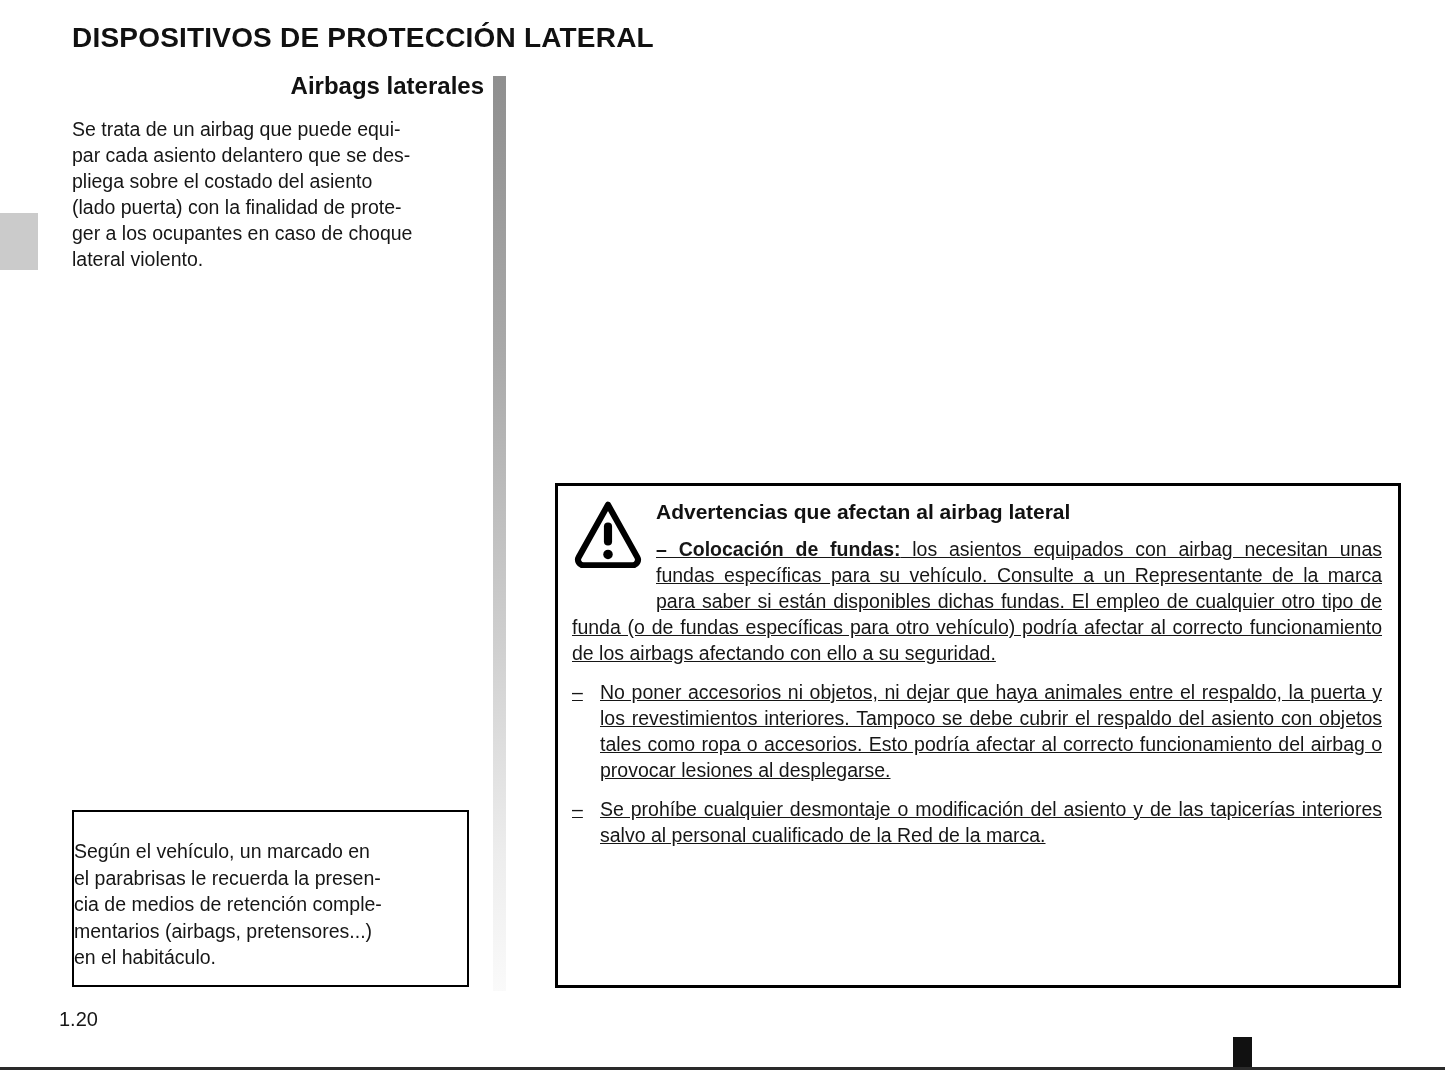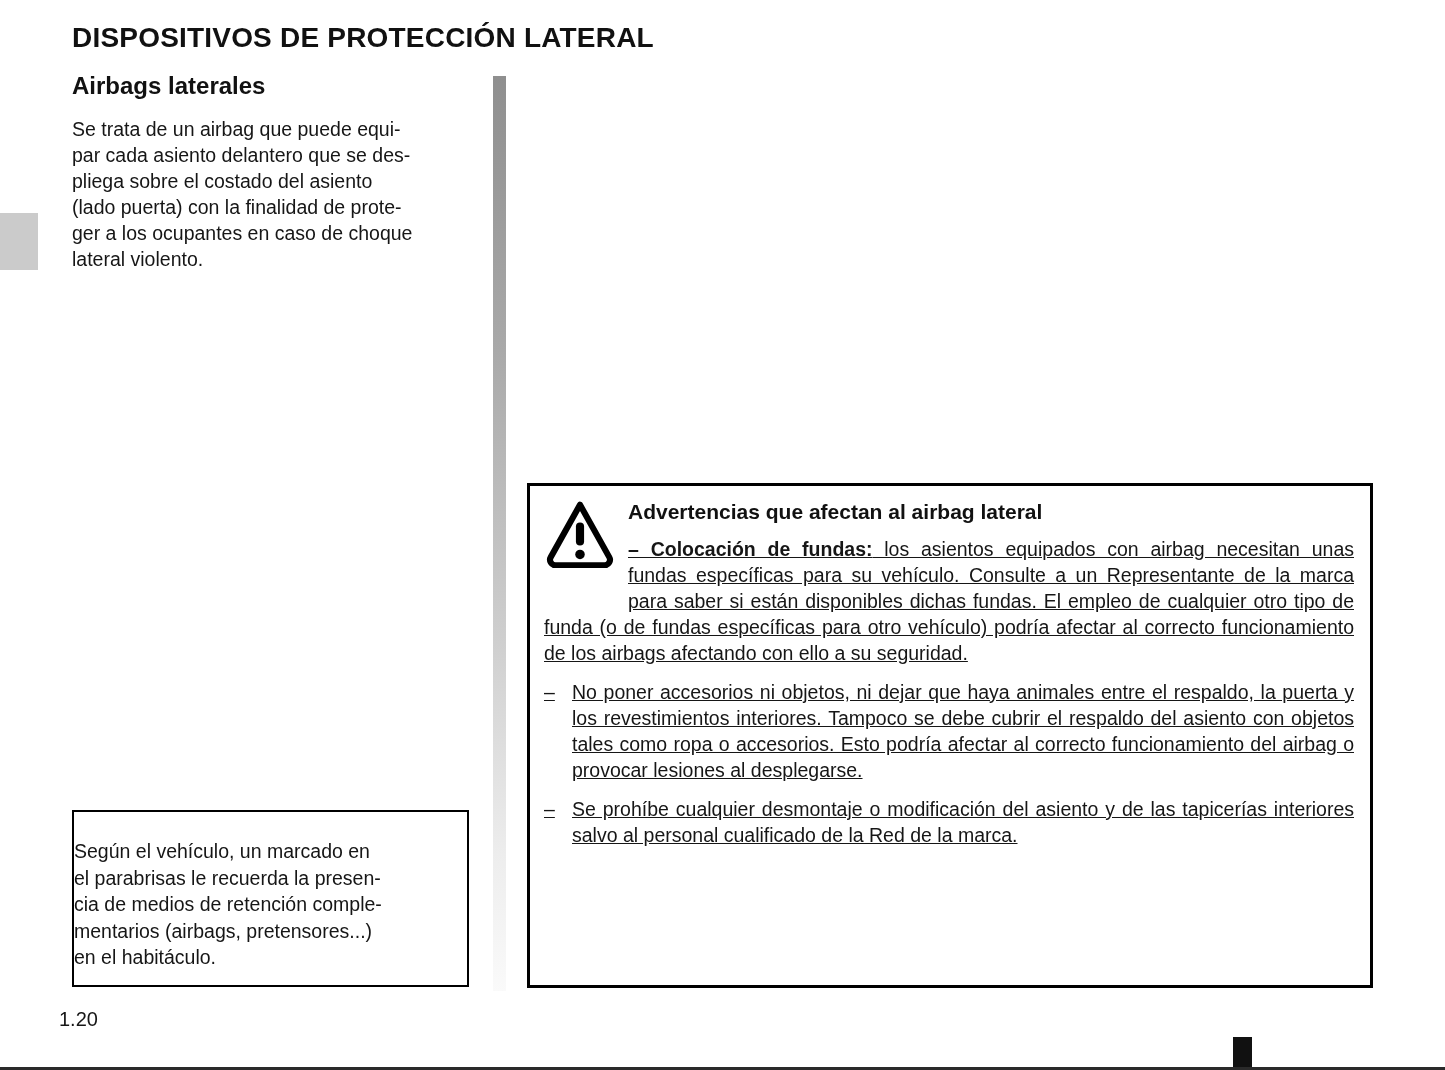--- a/index.html
+++ b/index.html
@@ -54,20 +54,21 @@
     position: absolute;
     left: 72px;
     top: 72px;
     width: 412px;
   }
   .left-col h2 {
     margin: 0 0 16px 0;
     font-size: 24px;
     font-weight: bold;
     color: #111;
+    text-align: right;
   }
   .left-col .intro {
     margin: 0;
     font-size: 19.5px;
     line-height: 26px;
     white-space: pre-line;
     color: #161616;
   }
 
   
@@ -85,21 +86,21 @@
     margin: 0;
     font-size: 19.5px;
     line-height: 26.5px;
     white-space: pre-line;
     color: #161616;
   }
 
   
   .warning-box {
     position: absolute;
-    left: 527px;
+    left: 555px;
     top: 483px;
     width: 846px;
     height: 505px;
     border: 3px solid #000;
     box-sizing: border-box;
     padding: 10px 16px 0 14px;
   }
   .warn-icon {
     float: left;
     width: 68px;

